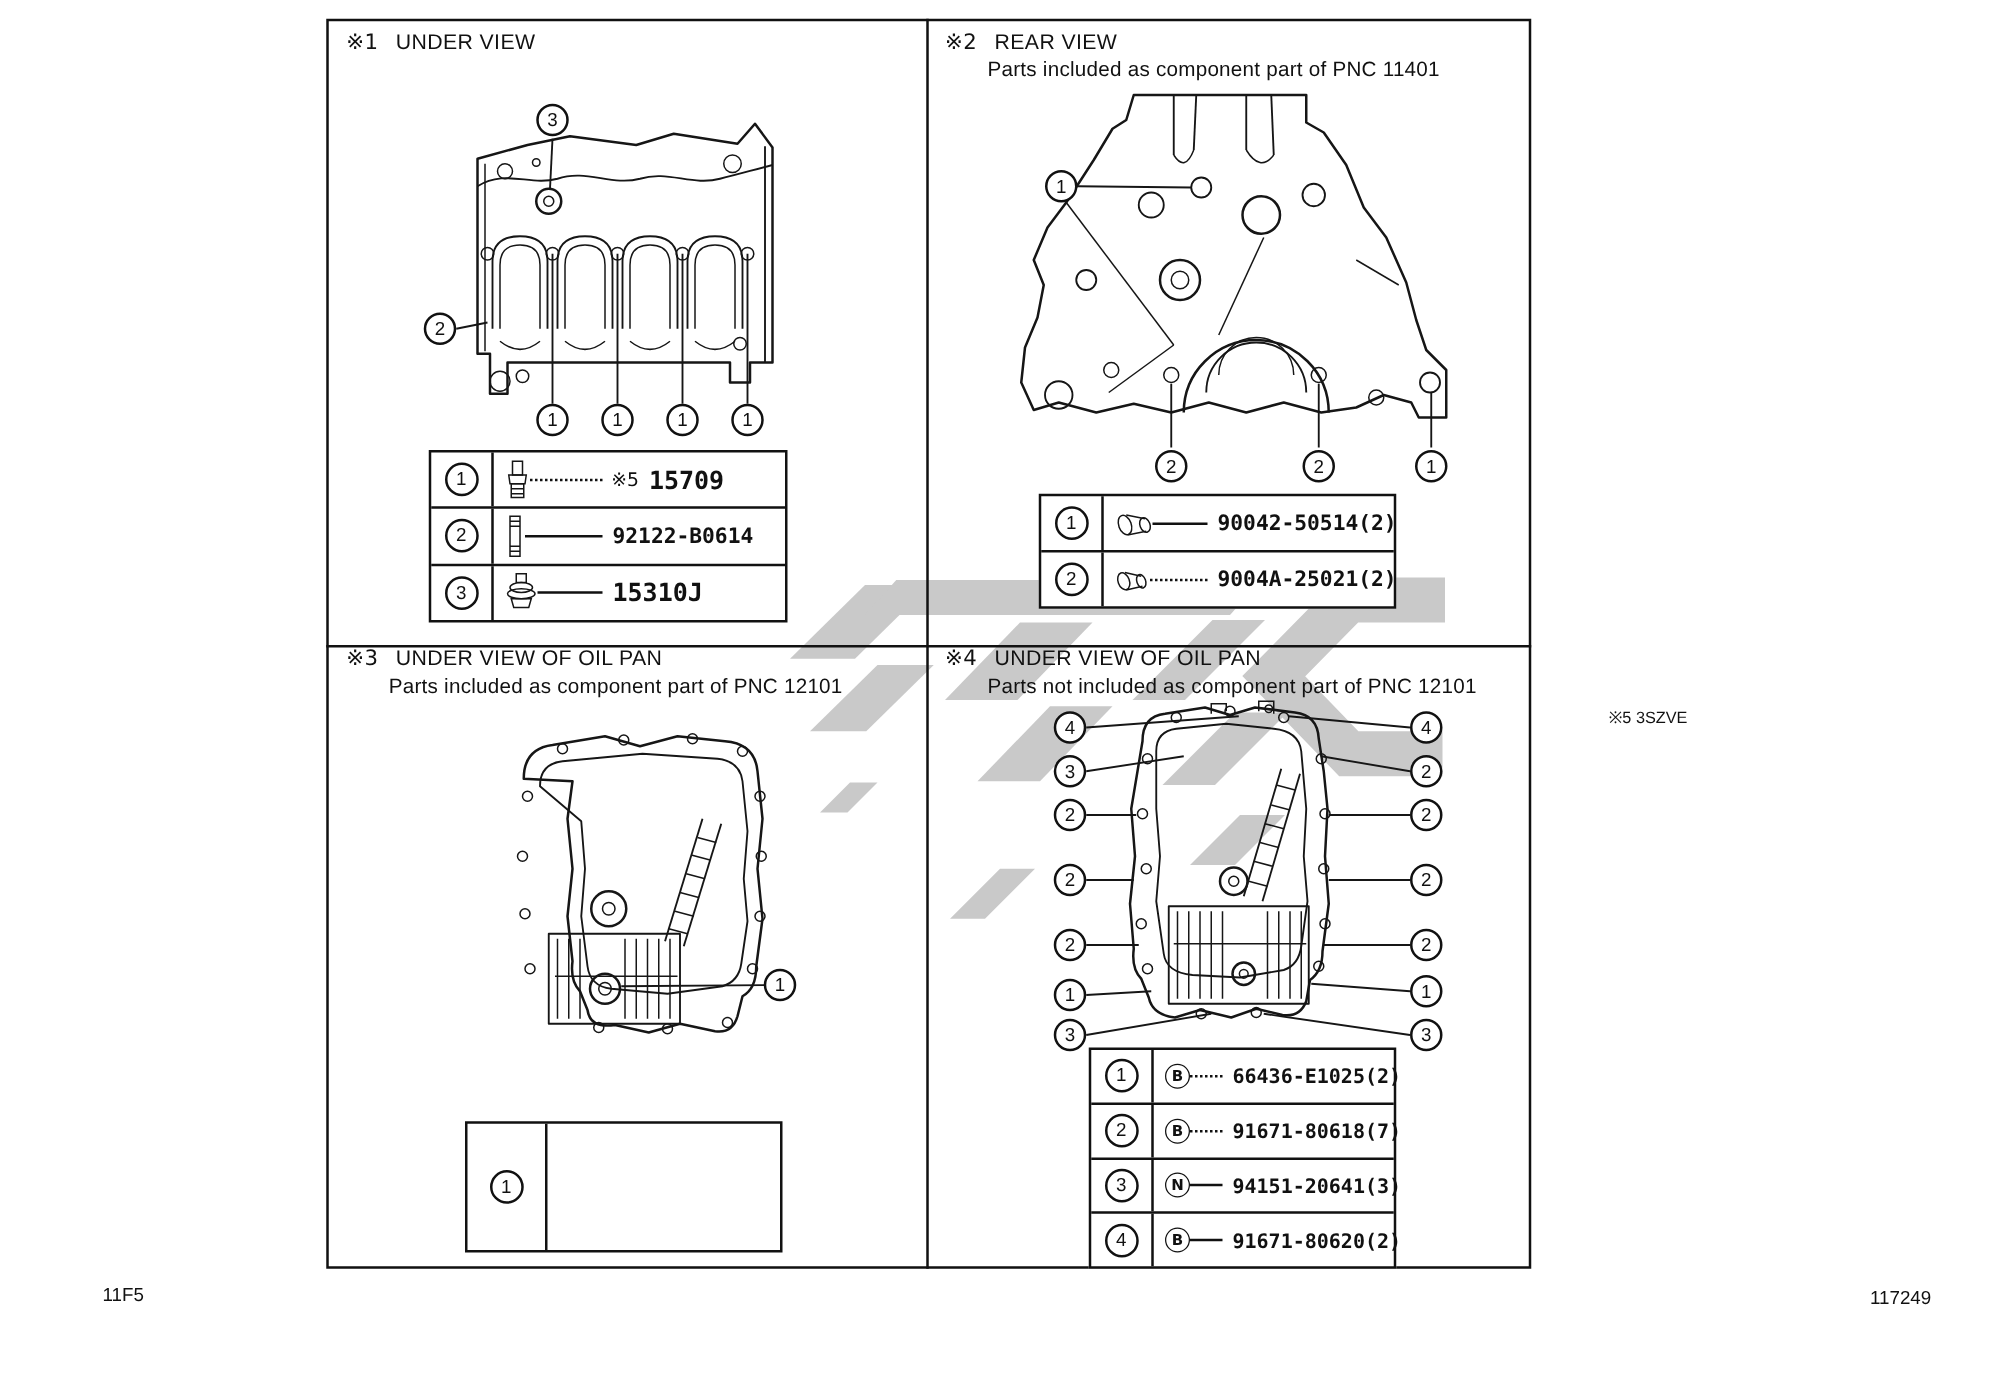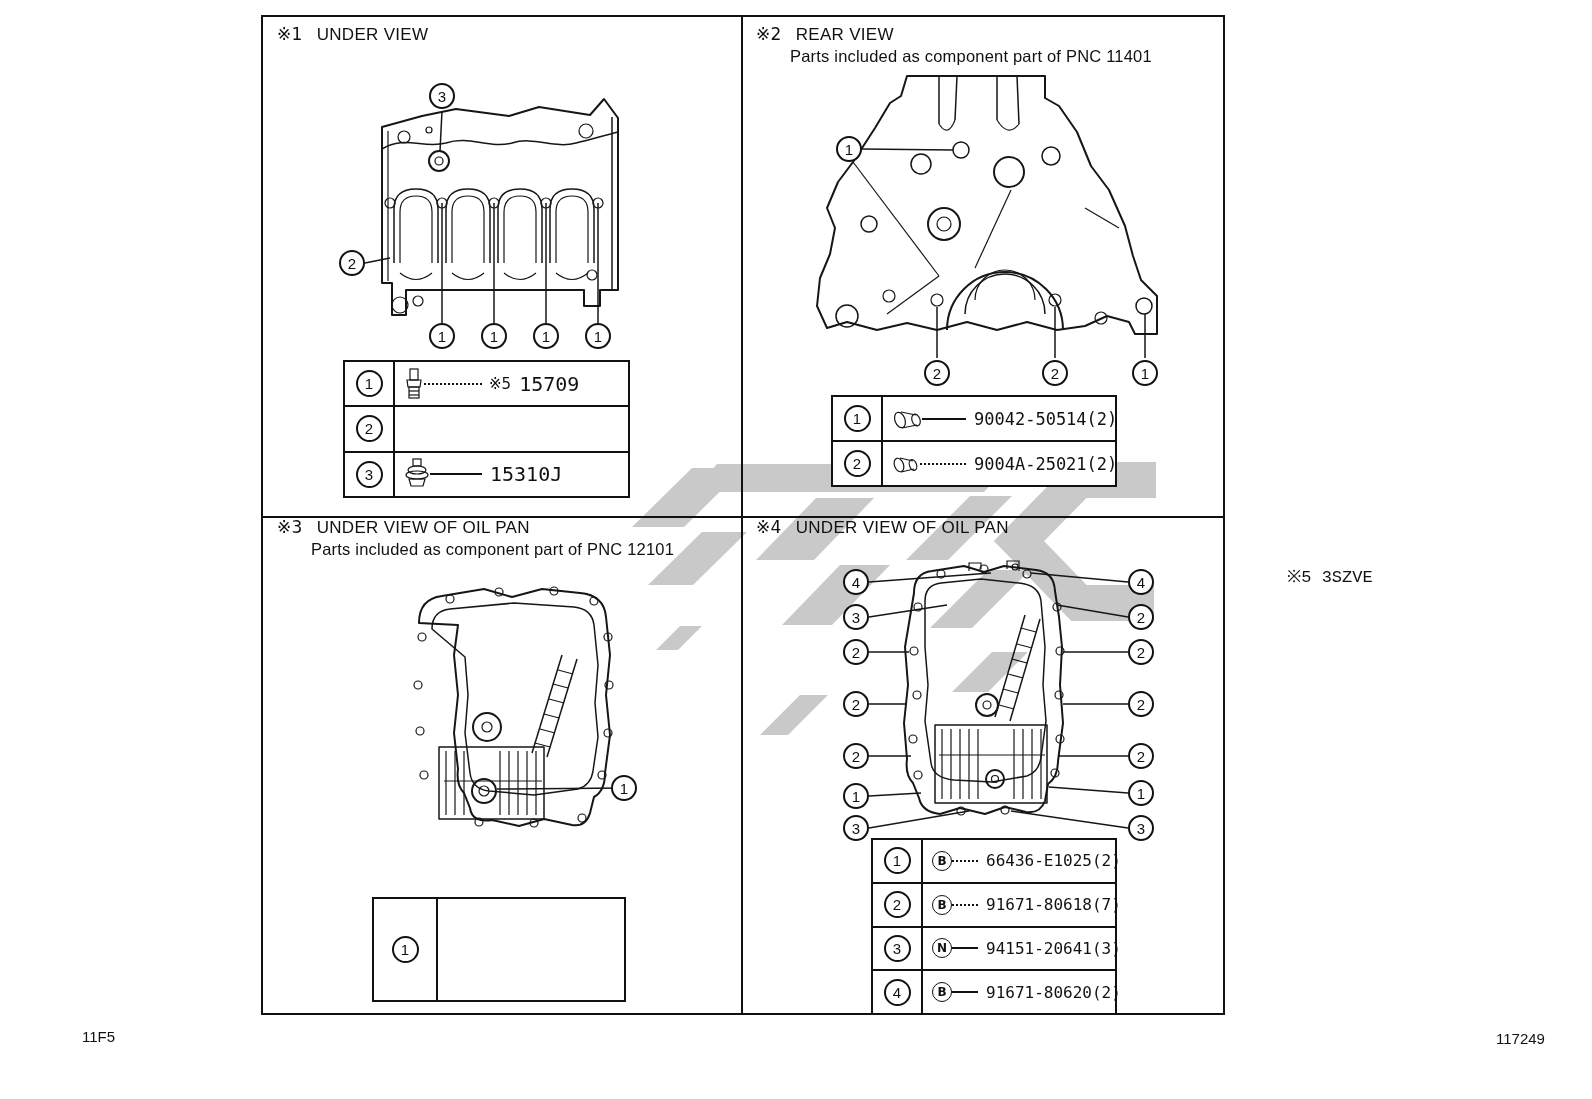--- a/index.html
+++ b/index.html
@@ -6,22 +6,22 @@
   .sheet{position:relative;width:1592px;height:1099px;background:#fff;overflow:hidden;
          font-family:"Liberation Sans",sans-serif;color:#111;margin-left:44px;}
   .frame{position:absolute;left:217px;top:15px;width:964px;height:1000px;
          border:2px solid #111;box-sizing:border-box;z-index:1;background:transparent;}
   .vdiv{position:absolute;left:697px;top:15px;width:2px;height:1000px;background:#111;z-index:1;}
   .hdiv{position:absolute;left:217px;top:516px;width:964px;height:2px;background:#111;z-index:1;}
   .wm{position:absolute;left:0;top:0;z-index:0;}
   .qhead{position:absolute;font-size:17px;white-space:nowrap;z-index:3;letter-spacing:.3px;}
   .qhead .mk{font-family:"DejaVu Sans",sans-serif;margin-right:14px;}
   .qsub{position:absolute;font-size:16.5px;white-space:nowrap;z-index:3;letter-spacing:.2px;}
-  .sidenote{position:absolute;left:1243px;top:564px;font-size:17px;z-index:3;
-            font-family:Liberation Mono, monospace;}
+  .sidenote{position:absolute;left:1243px;top:564px;font-size:13px;z-index:3;
+            font-family:Liberation Sans, sans-serif;}
   .corner{position:absolute;font-size:15px;z-index:3;}
   .drawing{position:absolute;z-index:2;}
   .drawing path,.drawing line,.drawing circle,.drawing rect{vector-effect:non-scaling-stroke;}
   .o{fill:none;stroke:#161616;stroke-width:2;stroke-linejoin:round;}
   .i{fill:none;stroke:#161616;stroke-width:1.5;stroke-linejoin:round;}
   .t{fill:none;stroke:#161616;stroke-width:1.2;}
   .l{fill:none;stroke:#161616;stroke-width:1.5;}
   .co{position:absolute;width:26px;height:26px;border:2px solid #111;border-radius:50%;
       background:#fff;display:flex;align-items:center;justify-content:center;
       font-size:15px;transform:translate(-50%,-50%);z-index:5;box-sizing:border-box;}
@@ -29,21 +29,21 @@
           flex-direction:column;z-index:4;box-sizing:border-box;}
   .prow{display:flex;flex:1;border-top:2px solid #111;min-height:0;}
   .prow:first-child{border-top:none;}
   .pcallout{width:48px;flex:0 0 48px;border-right:2px solid #111;display:flex;
             align-items:center;justify-content:center;}
   .tco{width:27px;height:27px;border:2px solid #111;border-radius:50%;display:flex;
        align-items:center;justify-content:center;font-size:15px;background:#fff;box-sizing:border-box;}
   .pmain{flex:1;display:flex;align-items:center;padding-left:9px;min-width:0;}
   .lead{height:0;border-top:2px solid #111;width:42px;flex:0 0 auto;}
   .lead.dot{border-top-style:dotted;}
-  .part{font-family:"DejaVu Sans Mono",monospace;font-weight:normal;font-size:17px;
+  .part{font-family:"DejaVu Sans Mono",monospace;font-weight:bold;font-size:17px;
         margin-left:8px;white-space:nowrap;}
   .part.big{font-size:20px;}
   .note{font-family:"DejaVu Sans",sans-serif;font-size:15px;margin-left:7px;white-space:nowrap;}
   .symb{width:20px;height:20px;border:1.5px solid #111;border-radius:50%;display:flex;
         align-items:center;justify-content:center;font-size:12px;font-weight:bold;
         flex:0 0 auto;box-sizing:border-box;font-family:"DejaVu Sans",sans-serif;}
   .stack{display:flex;flex-direction:column;justify-content:center;gap:9px;flex:1;}
   .itemline{display:flex;align-items:center;}
   .picon{flex:0 0 auto;display:block;}
 </style>
@@ -136,20 +136,31 @@
         </svg>
         <div class="lead dot" style="width:58px;"></div>
         <span class="note">※5</span>
         <span class="part big">15709</span>
       </div>
     </div>
     <div class="prow">
       <div class="pcallout">
           <div class="tco">2</div>
         </div>
+      <div class="pmain">
+        <svg class="picon" width="16" height="36">
+          <rect class="t" x="4" y="2" width="8" height="32"></rect>
+          <line class="t" x1="4" y1="6" x2="12" y2="6"></line>
+            <line class="t" x1="4" y1="10" x2="12" y2="10"></line>
+          <line class="t" x1="4" y1="26" x2="12" y2="26"></line>
+            <line class="t" x1="4" y1="30" x2="12" y2="30"></line>
+        </svg>
+        <div class="lead" style="width:62px;"></div>
+        <span class="part">92122-B0614</span>
+      </div>
     </div>
     <div class="prow">
       <div class="pcallout">
           <div class="tco">3</div>
         </div>
       <div class="pmain">
         <svg class="picon" width="26" height="32">
           <rect class="t" x="9" y="1" width="8" height="7"></rect>
           <ellipse class="t" cx="13" cy="12" rx="9" ry="4"></ellipse>
           <ellipse class="t" cx="13" cy="17" rx="11" ry="4"></ellipse>
@@ -290,20 +301,21 @@
     <div class="prow">
       <div class="pcallout" style="flex-basis:62px;width:62px;">
         <div class="tco">1</div>
       </div>
     </div>
   </div>
 
   <div class="qhead" style="left:712px;top:517px;">
     <span class="mk">※4</span><span>UNDER VIEW OF OIL PAN</span>
   </div>
+  <div class="qsub" style="left:746px;top:540px;">Parts not included as component part of PNC 12101</div>
 
   <svg class="drawing" style="left:775px;top:555px;" width="345" height="285">
     <path class="o" d="M95,38 Q95,18 113,16 L145,11 L165,17 L185,11 L217,15 Q235,17 236,36 L240,62 L243,92 L241,130 L244,168 L239,206 Q239,222 229,229 L226,246 Q221,259 207,257 L186,252 L166,259 L141,253 L121,259 Q103,257 100,243 L94,228 Q86,220 88,204 L85,168 L89,130 L86,92 L91,62 Z"></path>
     <path class="i" d="M106,46 Q106,30 122,28 L162,24 L200,28 Q220,30 222,46 L226,92 L224,130 L227,166 L222,202 Q220,217 208,221 L173,227 L135,225 Q114,223 112,208 L106,166 L109,130 L106,92 Z"></path>
     <path class="t" d="M150,16 L150,8 L162,8 L162,14"></path>
     <path class="t" d="M188,14 L188,6 L200,6 L200,16"></path>
     <circle class="t" cx="196" cy="12" r="3"></circle>
     <circle class="t" cx="99" cy="52" r="4"></circle>
       <circle class="t" cx="95" cy="96" r="4"></circle>
     <circle class="t" cx="98" cy="140" r="4"></circle>

